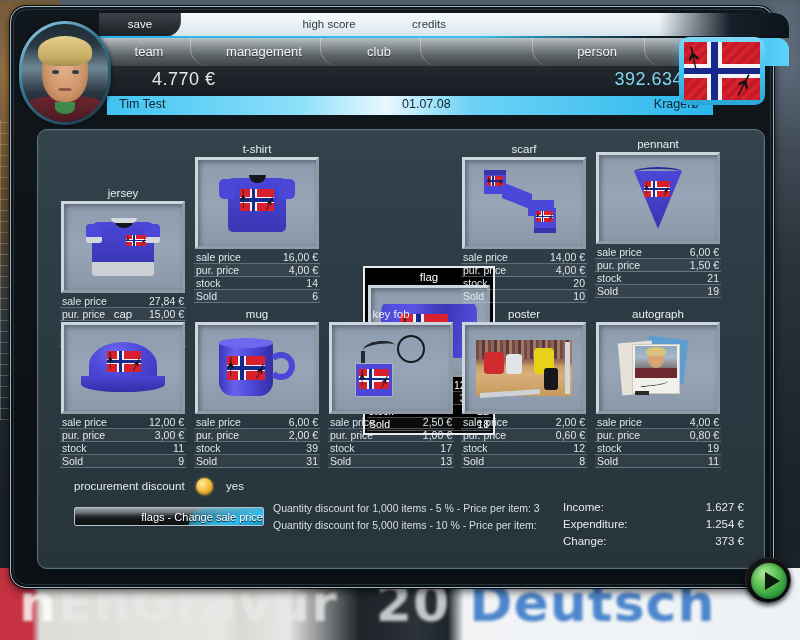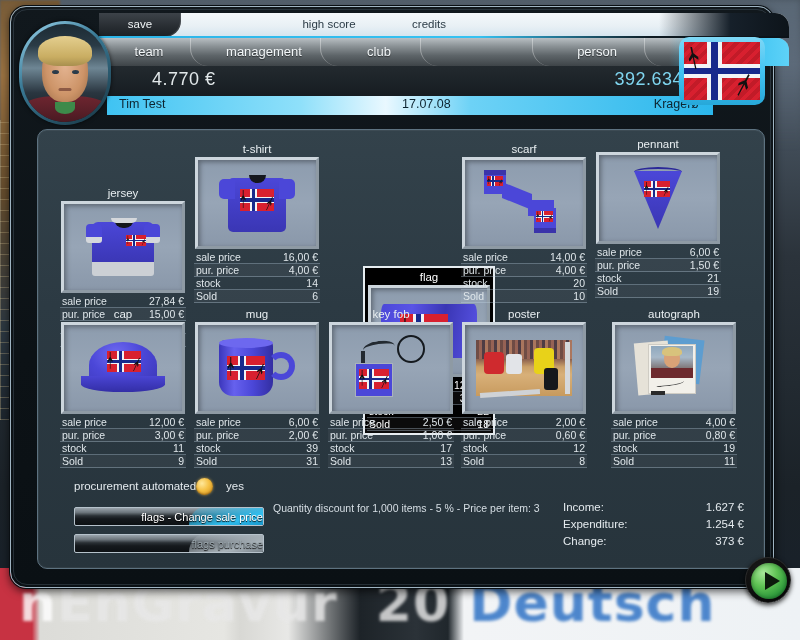--- a/index.html
+++ b/index.html
@@ -367,21 +367,21 @@
       <div class="ntab" style="left: 554px; width: 112px;">national</div>
       <div class="ndiv" style="left: 545px;"></div>
     </div>
 
   <div id="moneyrow">
     <div id="money-left">4.770 €</div>
     <div id="money-right">392.634 €</div>
   </div>
   <div id="inforow">
     <div id="info-name">Tim Test</div>
-    <div id="info-date">17.07.08</div>
+    <div id="info-date">01.07.08</div>
     <div id="info-club">Kragerø</div>
   </div>
 
   <div id="portrait">
     <div id="portrait-in">
       <div id="shoulders"></div>
       <div id="collar"></div>
       <div id="face"></div>
       <div id="hair"></div>
       <div class="eye" id="eyeL"></div>
@@ -398,34 +398,31 @@
         <div class="hb"></div>
       <div class="jumper" style="left:6%;top:10%;transform:rotate(-12deg) scale(1.15);"></div>
       <div class="jumper" style="right:16%;bottom:8%;transform:rotate(28deg) scale(1.2);"></div>
     </div>
   </div>
 
   <div id="panel">
 
     <div id="cards"></div>
 
-    <div id="proc">procurement automated</div>
+    <div id="proc">procurement discount</div>
     <div id="proc-lamp"></div>
     <div id="proc-yes">yes</div>
 
     <div class="gbtn" id="btn-price">
       <div class="sheen"></div>
       <div class="lab">flags - Change sale price</div>
     </div>
-    <div class="gbtn" id="btn-buy">
-      <div class="sheen"></div>
-      <div class="lab">flags purchase</div>
-    </div>
 
     <div class="disc" id="disc0">Quantity discount for 1,000 items - 5 % - Price per item: 3</div>
+    <div class="disc" id="disc1">Quantity discount for 5,000 items - 10 % - Price per item:</div>
 
     <div class="fin fin-lbl" id="fin0">Income:</div>
     <div class="fin fin-val" style="top:371px">1.627 €</div>
     <div class="fin fin-lbl" id="fin1">Expenditure:</div>
     <div class="fin fin-val" style="top:388px">1.254 €</div>
     <div class="fin fin-lbl" id="fin2">Change:</div>
     <div class="fin fin-val" style="top:405px">373 €</div>
   <div class="card" style="left: 22px; top: 12px; margin-top: 44px;">
         <div class="card-title">jersey</div>
         <div class="card-img">
@@ -772,21 +769,21 @@
           <div class="srow">
             <span class="lbl">stock</span>
             <span class="val">12</span>
           </div>
           <div class="srow alt">
             <span class="lbl">Sold</span>
             <span class="val">8</span>
           </div>
         </div>
       </div>
-      <div class="card" style="left: 557px; top: 177px; margin-left: 16px;">
+      <div class="card" style="left: 557px; top: 177px;">
         <div class="card-title">autograph</div>
         <div class="card-img">
           <div class="art" style="width:80px;height:60px;">
             <div style="position:absolute;left:28px;top:0;width:40px;height:44px;background:#5d9dd0;transform:rotate(7deg);"></div>
             <div style="position:absolute;left:2px;top:4px;width:34px;height:52px;background:#e6e2d8;transform:rotate(-5deg);"></div>
             <div style="position:absolute;left:14px;top:6px;width:48px;height:50px;background:#f2f0ea;border:1px solid #cfccc4;"></div>
             <div style="position:absolute;left:17px;top:8px;width:42px;height:32px;background:linear-gradient(to bottom,#8fa8bd 0%,#a7b9c9 35%,#5b3b30 100%);"></div>
             <div style="position:absolute;left:30px;top:11px;width:16px;height:19px;background:#d9a277;border-radius:48%;"></div>
             <div style="position:absolute;left:28px;top:9px;width:20px;height:9px;background:#d8c27c;border-radius:50% 50% 30% 30%;"></div>
             <div style="position:absolute;left:17px;top:30px;width:42px;height:10px;background:#6d2a2e;"></div>

